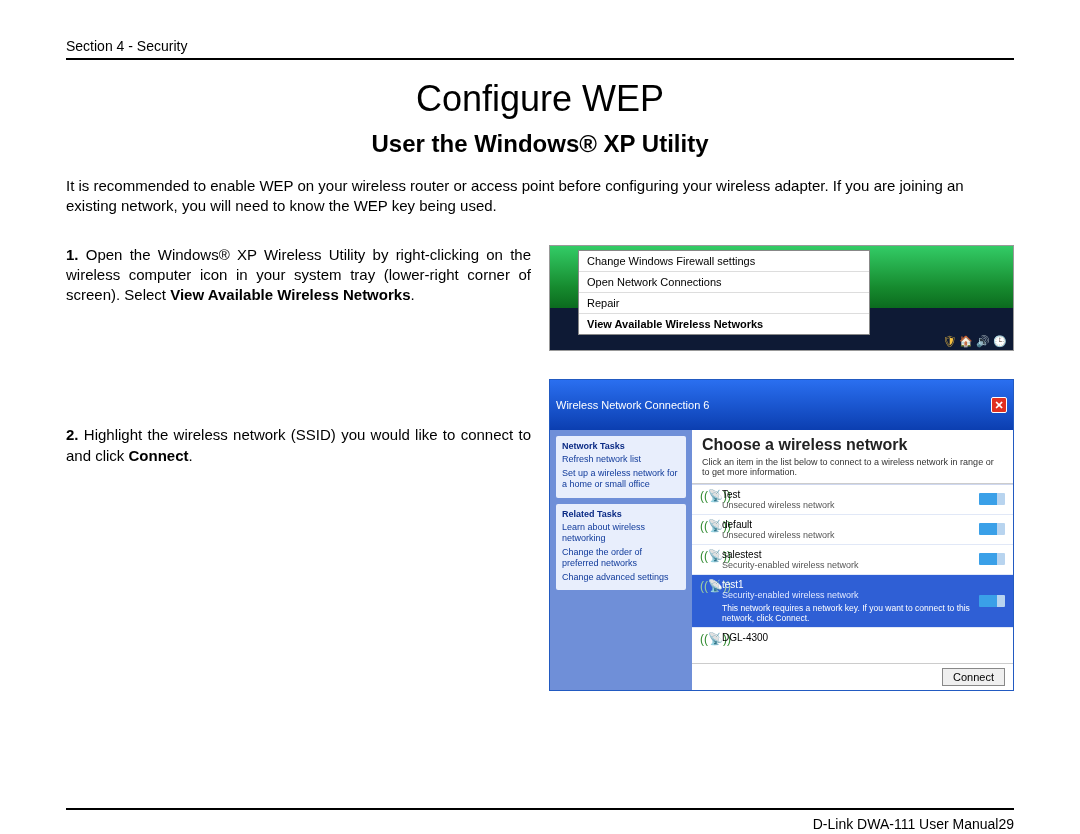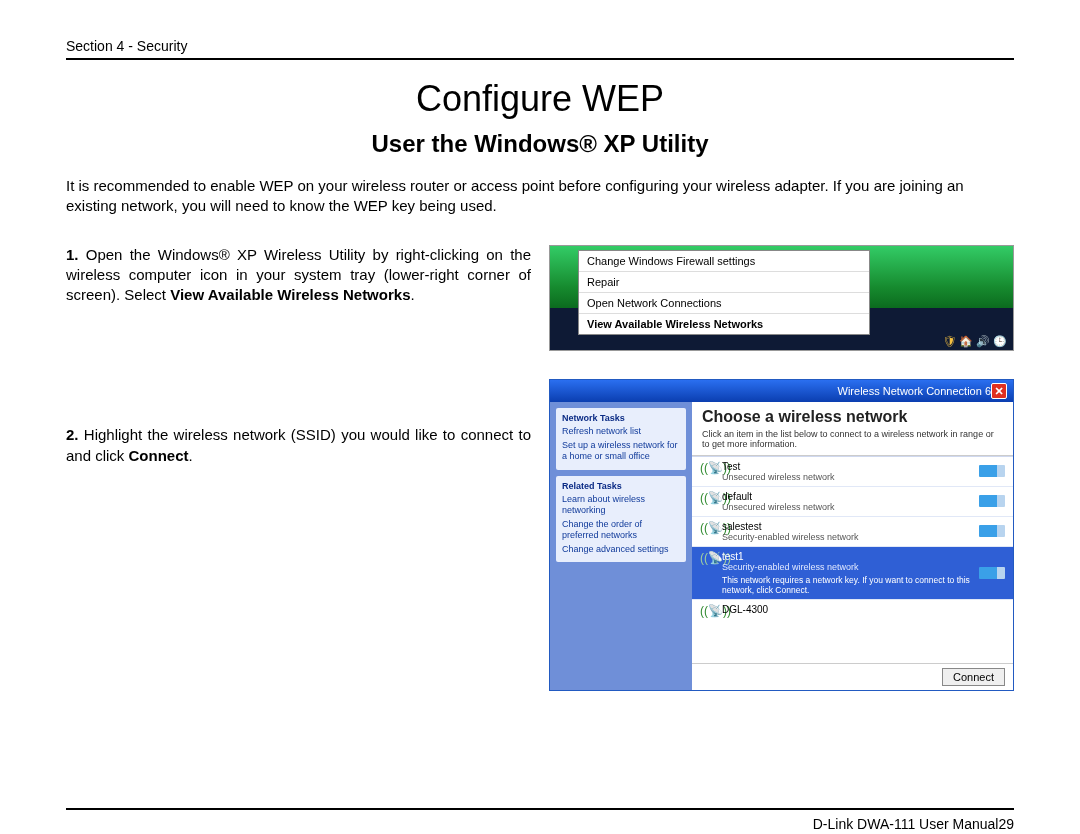--- a/index.html
+++ b/index.html
@@ -14,21 +14,21 @@
 .right{width:50%;display:flex;flex-direction:column;gap:28px}
 b{font-weight:700}
 
 .ctx{border:1px solid #999;background:linear-gradient(#3c6, #168a2e 40%, #0b6a1e 60%, #0e1a35 60%, #0e1a35 100%);position:relative;height:104px}
 .ctx-menu{position:absolute;left:28px;top:4px;width:290px;background:#fff;border:1px solid #888;font-size:11px}
 .ctx-menu div{padding:4px 8px;border-bottom:1px solid #ddd}
 .ctx-menu div:last-child{font-weight:700;border-bottom:0}
 .tray{position:absolute;right:6px;bottom:2px;font-size:11px;color:#f5c040}
 
 .win{border:1px solid #225ac1;height:310px;font-size:10px;display:flex;flex-direction:column}
-.win-title{background:linear-gradient(#2a6ff0,#0b3eb0);color:#fff;padding:3px 6px;font-size:11px;display:flex;justify-content:flex-end;align-items:center}
+.win-title{background:linear-gradient(#2a6ff0,#0b3eb0);color:#fff;padding:17px 6px;font-size:11px;display:flex;justify-content:space-between;align-items:center}
 .win-close{background:#e03020;color:#fff;width:14px;height:14px;text-align:center;line-height:14px;font-weight:700;border:1px solid #fff;border-radius:2px}
 .win-body{flex:1;display:flex}
 .side{width:130px;background:#6f8fd8;padding:6px;color:#fff}
 .side-box{background:#e8eefc;color:#103a9a;border-radius:2px;padding:5px 6px;margin-bottom:6px;font-size:9px}
 .side-box .t{font-weight:700;color:#0b2b85;margin-bottom:3px}
 .side-box div{margin-bottom:3px;line-height:1.2}
 .main{flex:1;background:#fff;display:flex;flex-direction:column}
 .main-h{padding:6px 10px;border-bottom:1px solid #ccc}
 .main-h .ch{font-weight:700;font-size:16px;color:#222}
 .main-h .desc{font-size:9px;color:#333;margin-top:3px}
@@ -60,22 +60,22 @@
   <div class="cols">
     <div class="left">
       <p><b>1.</b> <span>Open the Windows® XP Wireless Utility by right-clicking on the wireless computer icon in your system tray (lower-right corner of screen). Select </span><b>View Available Wireless Networks</b><span>.</span></p>
       <p><b>2.</b> <span>Highlight the wireless network (SSID) you would like to connect to and click </span><b>Connect</b><span>.</span></p>
     </div>
     <div class="right">
 
       <div class="ctx">
         <div class="ctx-menu">
           <div>Change Windows Firewall settings</div>
+          <div>Open Network Connections</div>
           <div>Repair</div>
-          <div>Open Network Connections</div>
           <div>View Available Wireless Networks</div>
         </div>
         <div class="tray">🛡 🏠 🔊 🕒</div>
       </div>
 
       <div class="win">
         <div class="win-title">
           <span>Wireless Network Connection 6</span>
           <span class="win-close">✕</span>
         </div>

